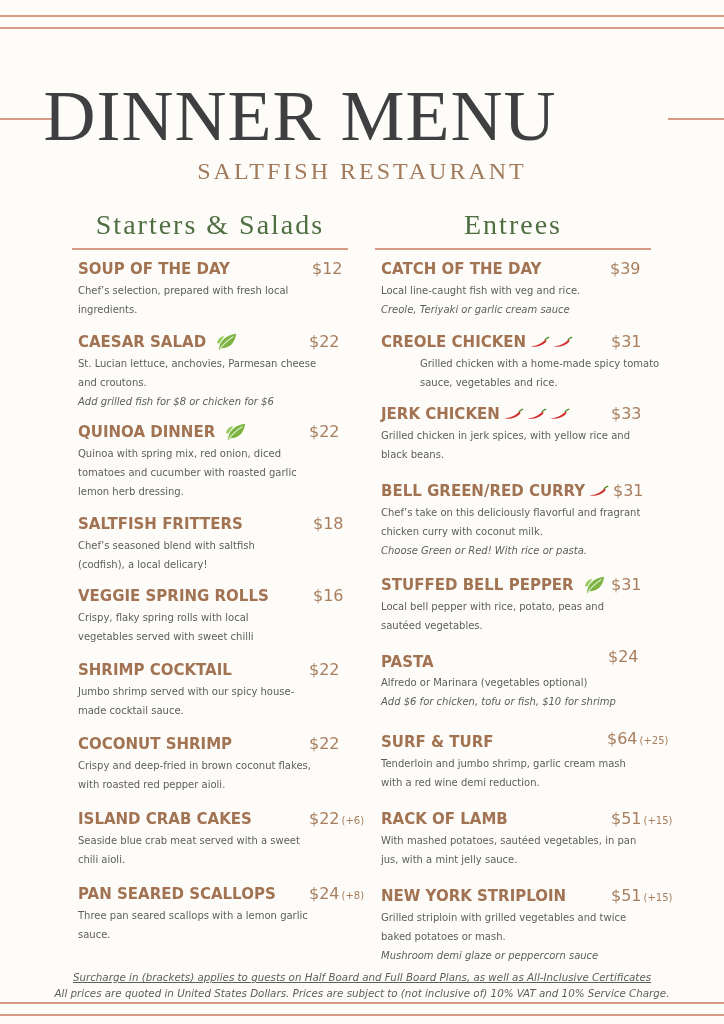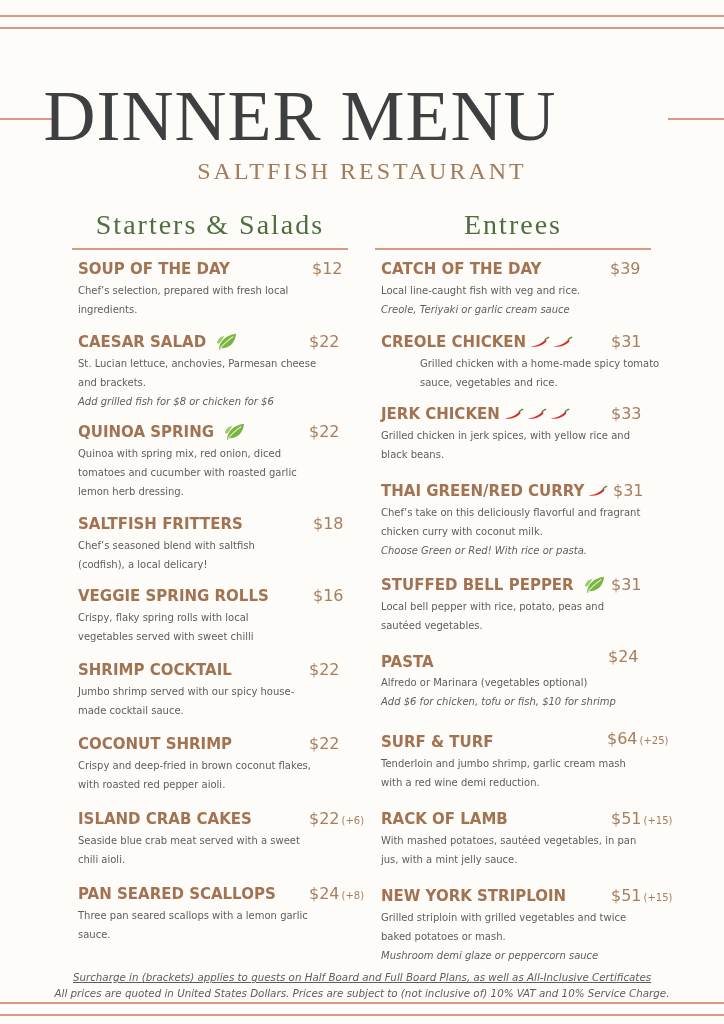--- a/index.html
+++ b/index.html
@@ -95,26 +95,26 @@
 <div class="item" style="left:78px; top:331px;">
   <div class="item-head"><span class="item-name">
         <span>CAESAR SALAD</span>
     <svg class="leaf" viewBox="0 0 24 22">
           <path d="M3 20 C4 10 10 4 22 2 C21 12 15 18 6 18 Z" fill="#7cb342"></path>
           <path d="M1 12 C2 7 5 5 9 4 C7 8 5 11 3 13 Z" fill="#9ccc65"></path>
           <path d="M4 19 C8 13 13 9 19 5" stroke="#dcedc8" stroke-width="1.2" fill="none"></path>
         </svg>
       </span>
     <span class="item-price" style="left:231px;">$22</span></div>
-  <div class="item-desc" style="width:240px;"><span>St. Lucian lettuce, anchovies, Parmesan cheese and brackets.</span><br><span class="it">Add grilled fish for $8 or chicken for $6</span></div>
+  <div class="item-desc" style="width:240px;"><span>St. Lucian lettuce, anchovies, Parmesan cheese and croutons.</span><br><span class="it">Add grilled fish for $8 or chicken for $6</span></div>
 </div>
 
 <div class="item" style="left:78px; top:421px;">
   <div class="item-head"><span class="item-name">
-        <span>QUINOA SPRING</span>
+        <span>QUINOA DINNER</span>
     <svg class="leaf" viewBox="0 0 24 22">
           <path d="M3 20 C4 10 10 4 22 2 C21 12 15 18 6 18 Z" fill="#7cb342"></path>
           <path d="M1 12 C2 7 5 5 9 4 C7 8 5 11 3 13 Z" fill="#9ccc65"></path>
           <path d="M4 19 C8 13 13 9 19 5" stroke="#dcedc8" stroke-width="1.2" fill="none"></path>
         </svg>
       </span>
     <span class="item-price" style="left:231px;">$22</span></div>
   <div class="item-desc" style="width:240px;">Quinoa with spring mix, red onion, diced tomatoes and cucumber with roasted garlic lemon herb dressing.</div>
 </div>
 
@@ -188,21 +188,21 @@
             <path d="M17 4 C18 2 20 2 21 1" stroke="#558b2f" stroke-width="1.6" fill="none"></path>
           </svg>
     </span>
       </span>
     <span class="item-price" style="left:230px;">$33</span></div>
   <div class="item-desc" style="width:250px;">Grilled chicken in jerk spices, with yellow rice and black beans.</div>
 </div>
 
 <div class="item" style="left:381px; top:480px;">
   <div class="item-head"><span class="item-name">
-        <span>THAI GREEN/RED CURRY</span>
+        <span>BELL GREEN/RED CURRY</span>
     <span class="chilis">
       <svg class="chili" viewBox="0 0 22 12">
             <path d="M1 10 C6 11 13 8 17 4 C18 3 19 4 18 6 C14 10 7 12 1 10 Z" fill="#d32f2f"></path>
             <path d="M17 4 C18 2 20 2 21 1" stroke="#558b2f" stroke-width="1.6" fill="none"></path>
           </svg>
     </span>
       </span>
     <span class="item-price" style="left:232px;">$31</span></div>
   <div class="item-desc" style="width:275px;"><span>Chef’s take on this deliciously flavorful and fragrant chicken curry with coconut milk.</span><br><span class="it">Choose Green or Red! With rice or pasta.</span></div>
 </div>

